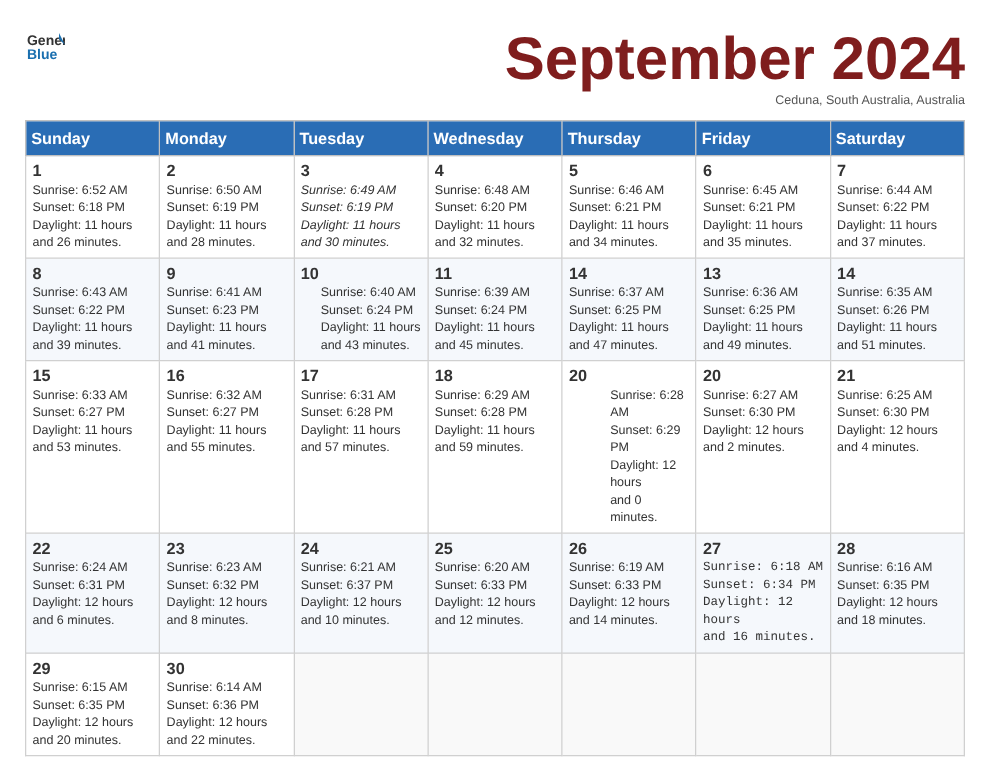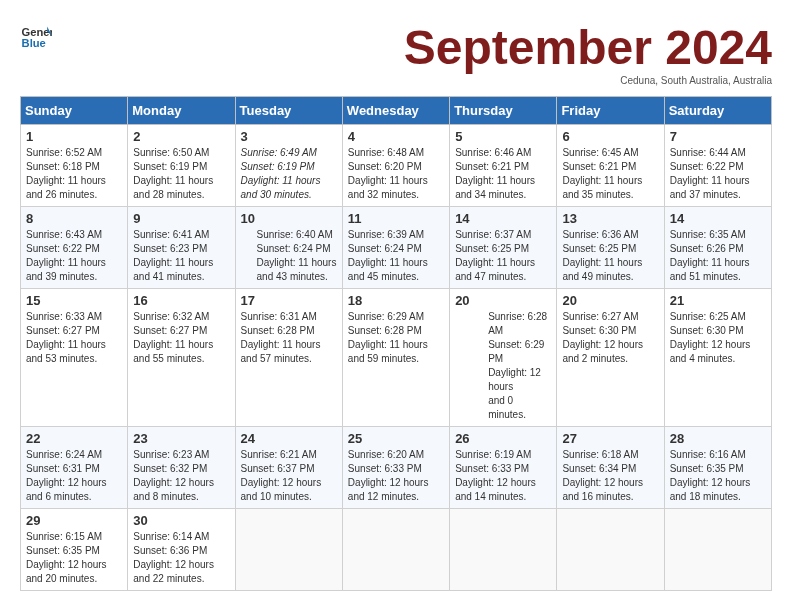--- a/index.html
+++ b/index.html
@@ -292,21 +292,21 @@
         </td>
         <td>
           <span class="day-num">26</span>
           <div class="day-info" style="white-space: pre-line;">Sunrise: 6:19 AM
 Sunset: 6:33 PM
 Daylight: 12 hours
 and 14 minutes.</div>
         </td>
         <td>
           <span class="day-num">27</span>
-          <div class="day-info" style="white-space: pre-line;">Sunrise: 6:18 AM
+          <div class="day-info" style="white-space: pre-line; font-family: Liberation Mono, monospace;">Sunrise: 6:18 AM
 Sunset: 6:34 PM
 Daylight: 12 hours
 and 16 minutes.</div>
         </td>
         <td>
           <span class="day-num">28</span>
           <div class="day-info" style="white-space: pre-line;">Sunrise: 6:16 AM
 Sunset: 6:35 PM
 Daylight: 12 hours
 and 18 minutes.</div>

